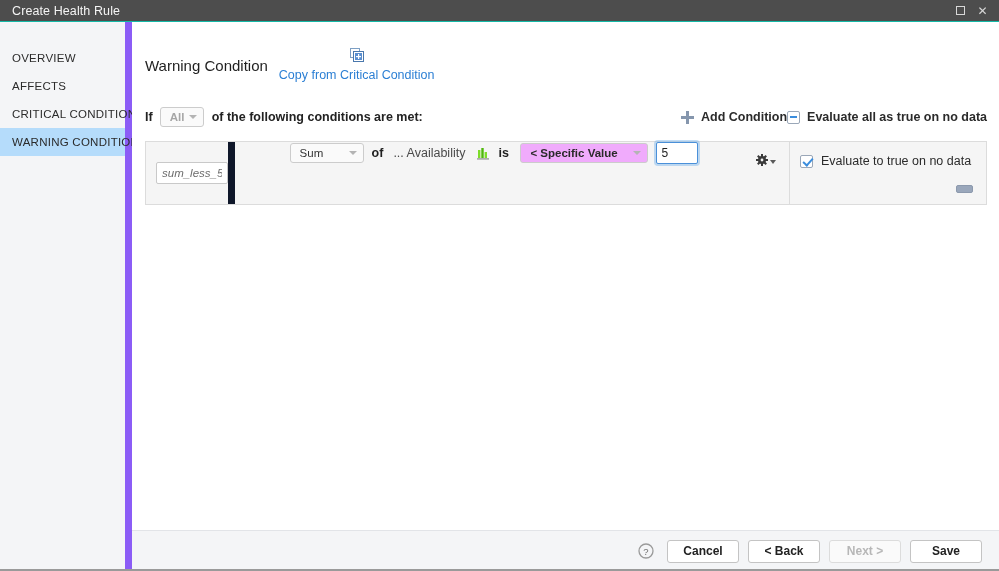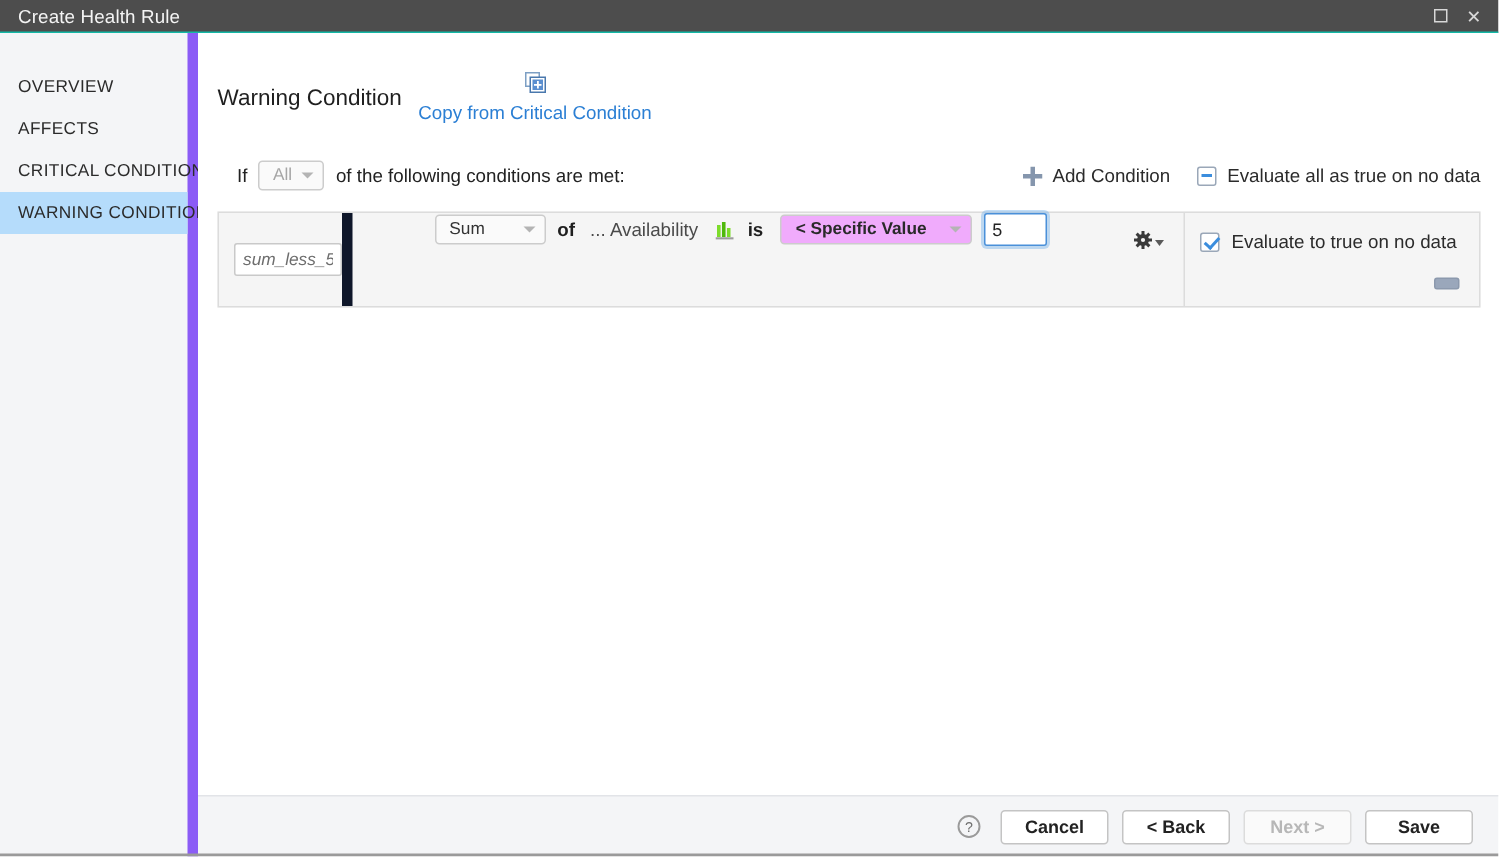--- a/index.html
+++ b/index.html
@@ -114,23 +114,24 @@
     font-size: 12.5px;
     cursor: pointer;
     flex-direction: column;
   }
   .copy-icon { width: 14px; height: 14px; display:block; }
 
   
   .if-row {
     display: flex; align-items: center;
     margin-top: 25px;
-    margin-left: 14px;
+    margin-left: 1px;
     font-size: 12.5px;
     color: #222;
+    font-weight: bold;
   }
   .if-label { margin-right: 7px; }
   .select {
     position: relative;
     background: #fafafa;
     border: 1px solid #ccc;
     border-radius: 3px;
     height: 20px;
     display: flex; align-items: center;
     box-sizing: border-box;
@@ -150,21 +151,21 @@
     border-left: 4px solid transparent;
     border-right: 4px solid transparent;
     border-top: 4px solid #b4b4b4;
   }
   .select-all { width: 44px; }
   .select-all .sel-text { color: #a6a6a6; }
   .if-tail { margin-left: 8px; }
 
   .toolbar-right {
     margin-left: auto;
-    display: flex; align-items: flex-start; gap: 18px;
+    display: flex; align-items: flex-start; 
   }
   .tool-btn {
     display: flex; align-items: center; gap: 7px;
     font-size: 12.5px; color: #2b2b2b;
     cursor: pointer;
   }
   .plus-icon { width: 13px; height: 13px; display:block; }
   .minus-box {
     width: 13px; height: 13px;
     border: 1px solid #9aa7b8;

